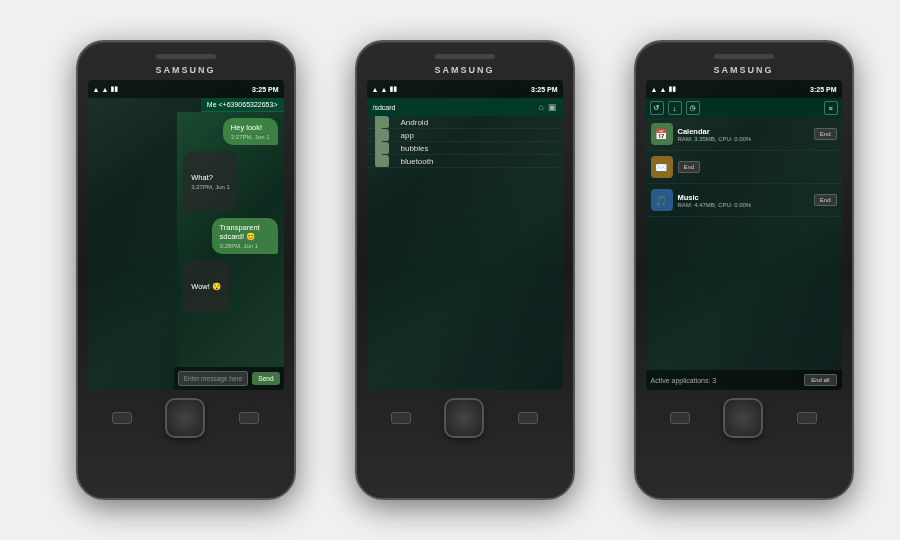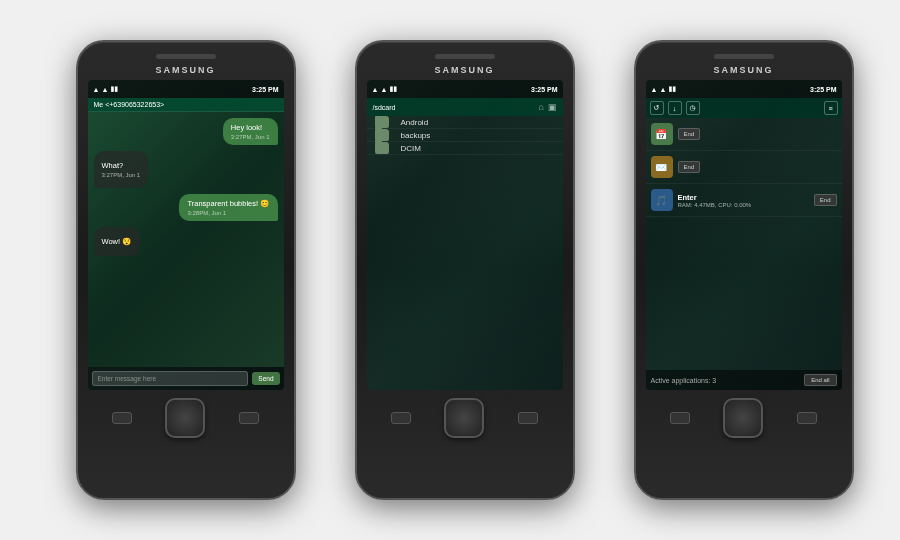--- a/index.html
+++ b/index.html
@@ -134,21 +134,21 @@
       padding: 5px 8px;
       font-size: 7.5px;
       max-width: 70%;
     }
 
     .bubble-left {
       align-self: flex-start;
       background: rgba(40,40,40,0.7);
       color: white;
       border-radius: 10px 10px 10px 2px;
-      padding: 10px 8px;
+      padding: 22px 8px;
       font-size: 7.5px;
       max-width: 70%;
     }
 
     .bubble-time {
       font-size: 6px;
       color: rgba(255,255,255,0.6);
       margin-top: 2px;
     }
 
@@ -177,20 +177,21 @@
       border-radius: 3px;
       padding: 3px 6px;
       font-size: 6.5px;
       cursor: pointer;
     }
 
     .phone1-screen {
       display: flex;
       flex-direction: column;
       height: 100%;
+      align-items: flex-end;
     }
 
     
     .file-header {
       background: rgba(0,60,40,0.9);
       padding: 4px 6px;
       font-size: 7px;
       color: white;
       display: flex;
       align-items: center;
@@ -384,21 +385,21 @@
       <div class="msg-body">
         <div class="bubble-right">
           <div>Hey look!</div>
           <div class="bubble-time">3:27PM, Jun 1</div>
         </div>
         <div class="bubble-left">
           <div>What?</div>
           <div class="bubble-time">3:27PM, Jun 1</div>
         </div>
         <div class="bubble-right">
-          <div>Transparent bubbles! 😊</div>
+          <div>Transparent sdcard! 😊</div>
           <div class="bubble-time">3:28PM, Jun 1</div>
         </div>
         <div class="bubble-left">
           <div>Wow! 😯</div>
         </div>
       </div>
       <div class="msg-input-area">
         <div class="msg-input">
           <span style="color:rgba(255,255,255,0.4);font-size:6.5px;">Enter message here</span>
         </div>
@@ -433,25 +434,29 @@
           <span style="font-size:9px;color:rgba(255,255,255,0.6);">▣</span>
         </div>
       </div>
       <div class="file-list">
         <div class="file-item">
           <div class="folder-icon"></div>
           <span class="file-name">Android</span>
         </div>
         <div class="file-item">
           <div class="folder-icon"></div>
-          <span class="file-name">backups</span>
+          <span class="file-name">app</span>
         </div>
         <div class="file-item">
           <div class="folder-icon"></div>
-          <span class="file-name">DCIM</span>
+          <span class="file-name">bubbles</span>
+        </div>
+        <div class="file-item">
+          <div class="folder-icon"></div>
+          <span class="file-name">bluetooth</span>
         </div>
       </div>
     </div>
   </div>
   <div class="phone-nav">
     <div class="nav-btn-small"></div>
     <div class="home-btn"></div>
     <div class="nav-btn-small"></div>
   </div>
 </div>
@@ -473,30 +478,34 @@
         <div class="task-header-icons">
           <div class="task-icon">↺</div>
           <div class="task-icon">↓</div>
           <div class="task-icon">◷</div>
         </div>
         <div class="task-icon">≡</div>
       </div>
       <div class="task-list">
         <div class="task-item">
           <div class="task-app-icon" style="background:#4a7a4a;">📅</div>
+          <div class="task-info">
+            <div class="task-app-name">Calendar</div>
+            <div class="task-ram">RAM: 3.35MB, CPU: 0.00%</div>
+          </div>
           <button class="task-end-btn">End</button>
         </div>
         <div class="task-item">
           <div class="task-app-icon" style="background:#8a6a20;">✉️</div>
           <button class="task-end-btn">End</button>
         </div>
         <div class="task-item">
           <div class="task-app-icon" style="background:#2a5a8a;">🎵</div>
           <div class="task-info">
-            <div class="task-app-name">Enter</div>
+            <div class="task-app-name">Music</div>
             <div class="task-ram">RAM: 4.47MB, CPU: 0.00%</div>
           </div>
           <button class="task-end-btn">End</button>
         </div>
       </div>
       <div class="task-footer">
         <span class="task-footer-text">Active applications: 3</span>
         <button class="end-all-btn">End all</button>
       </div>
     </div>

